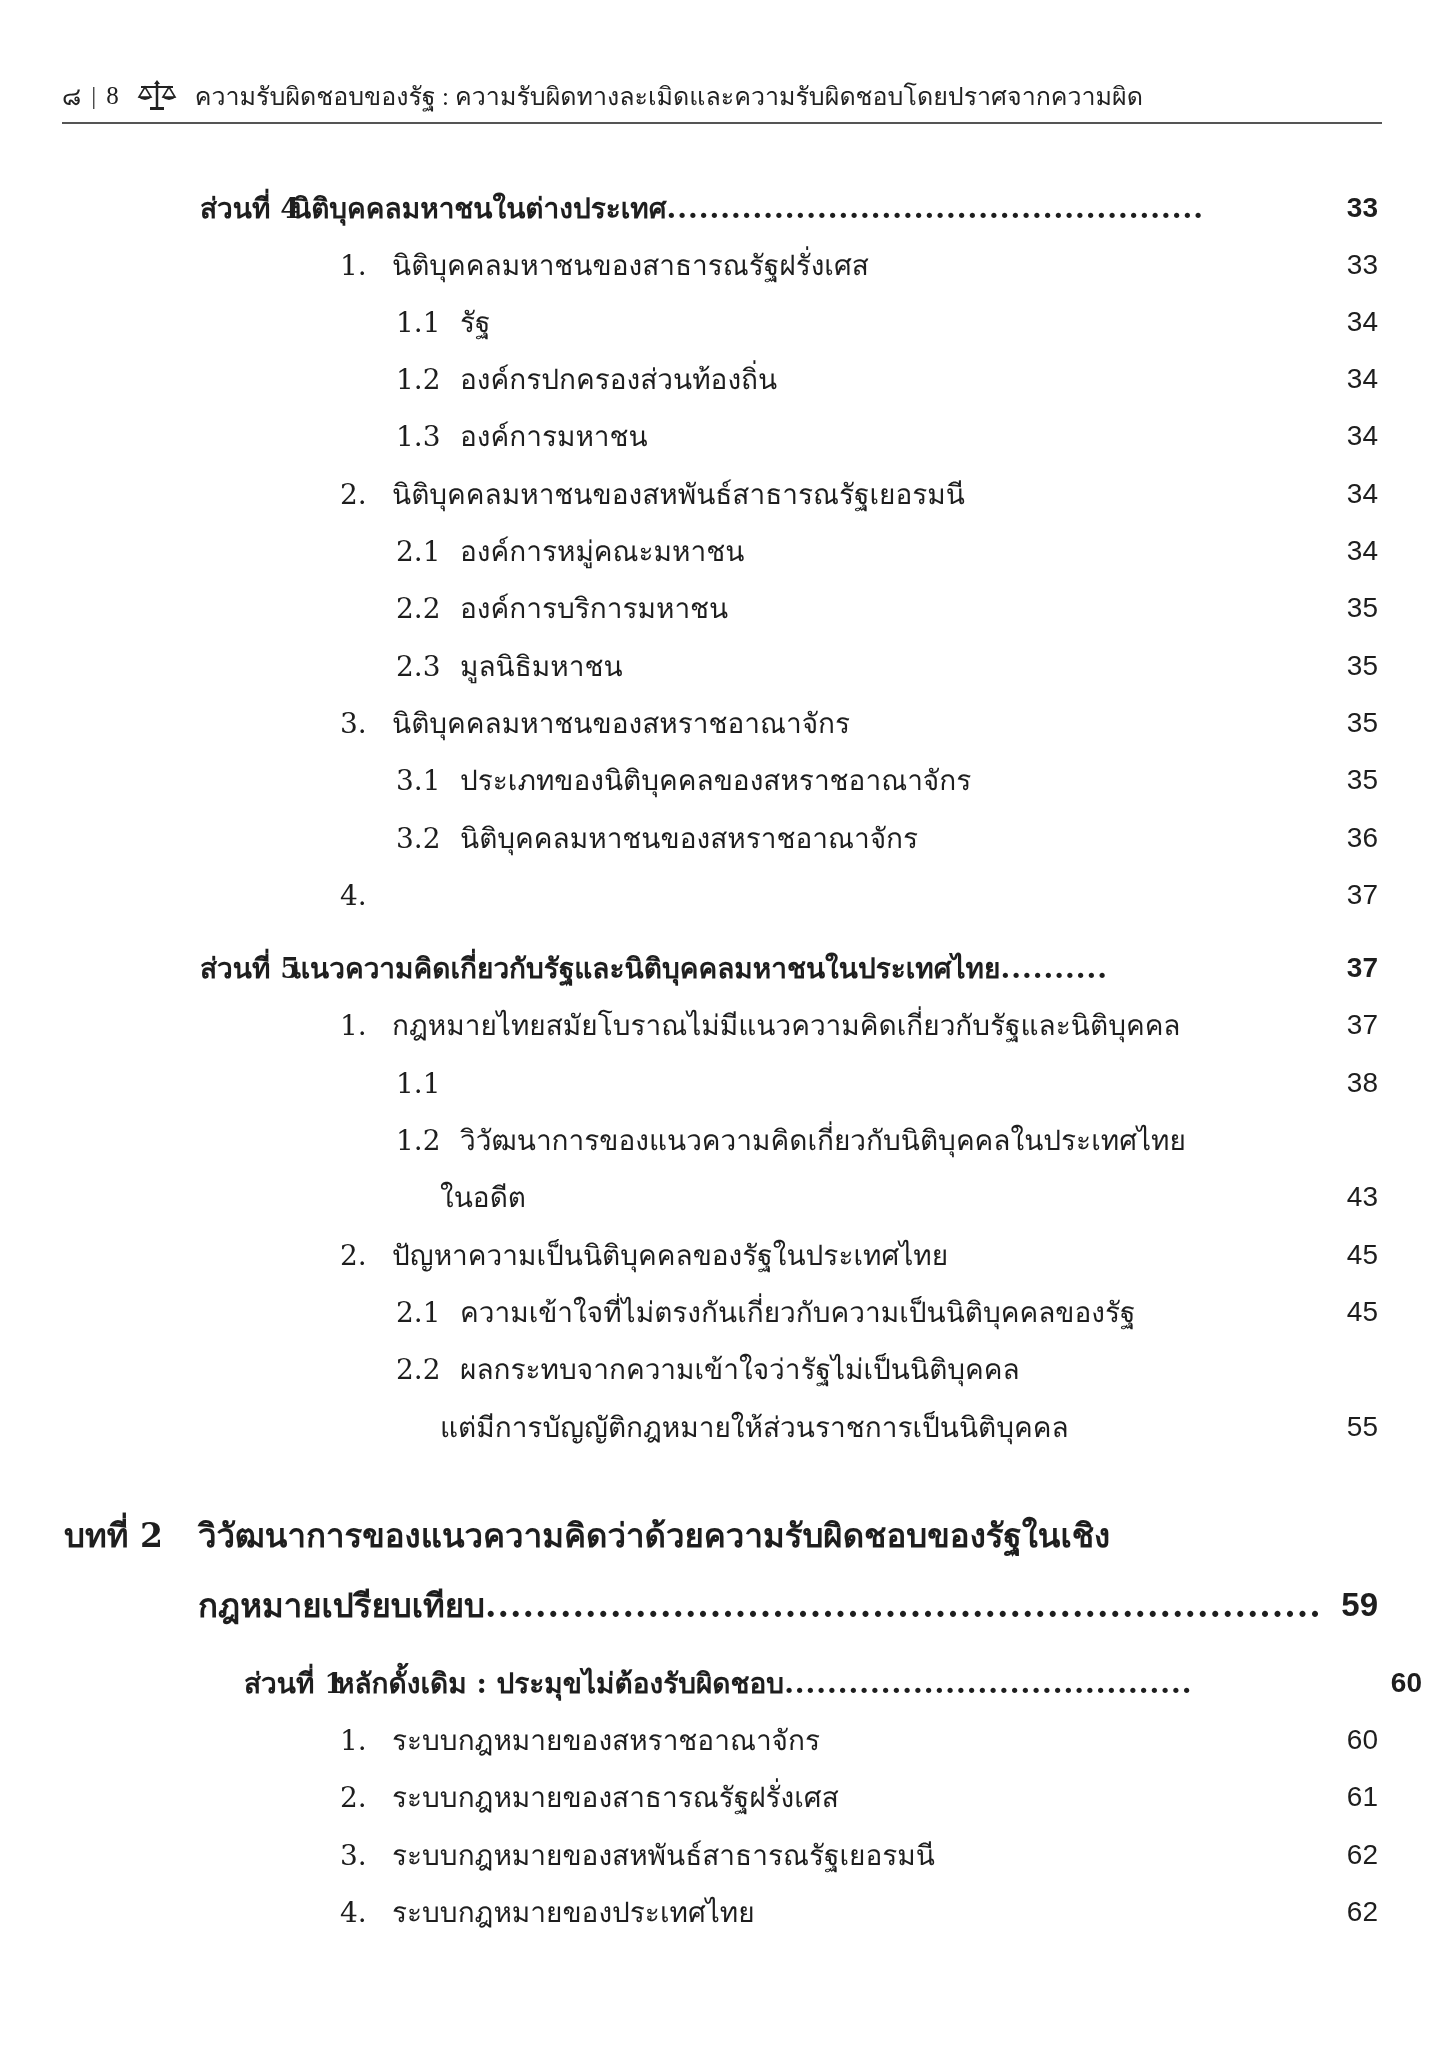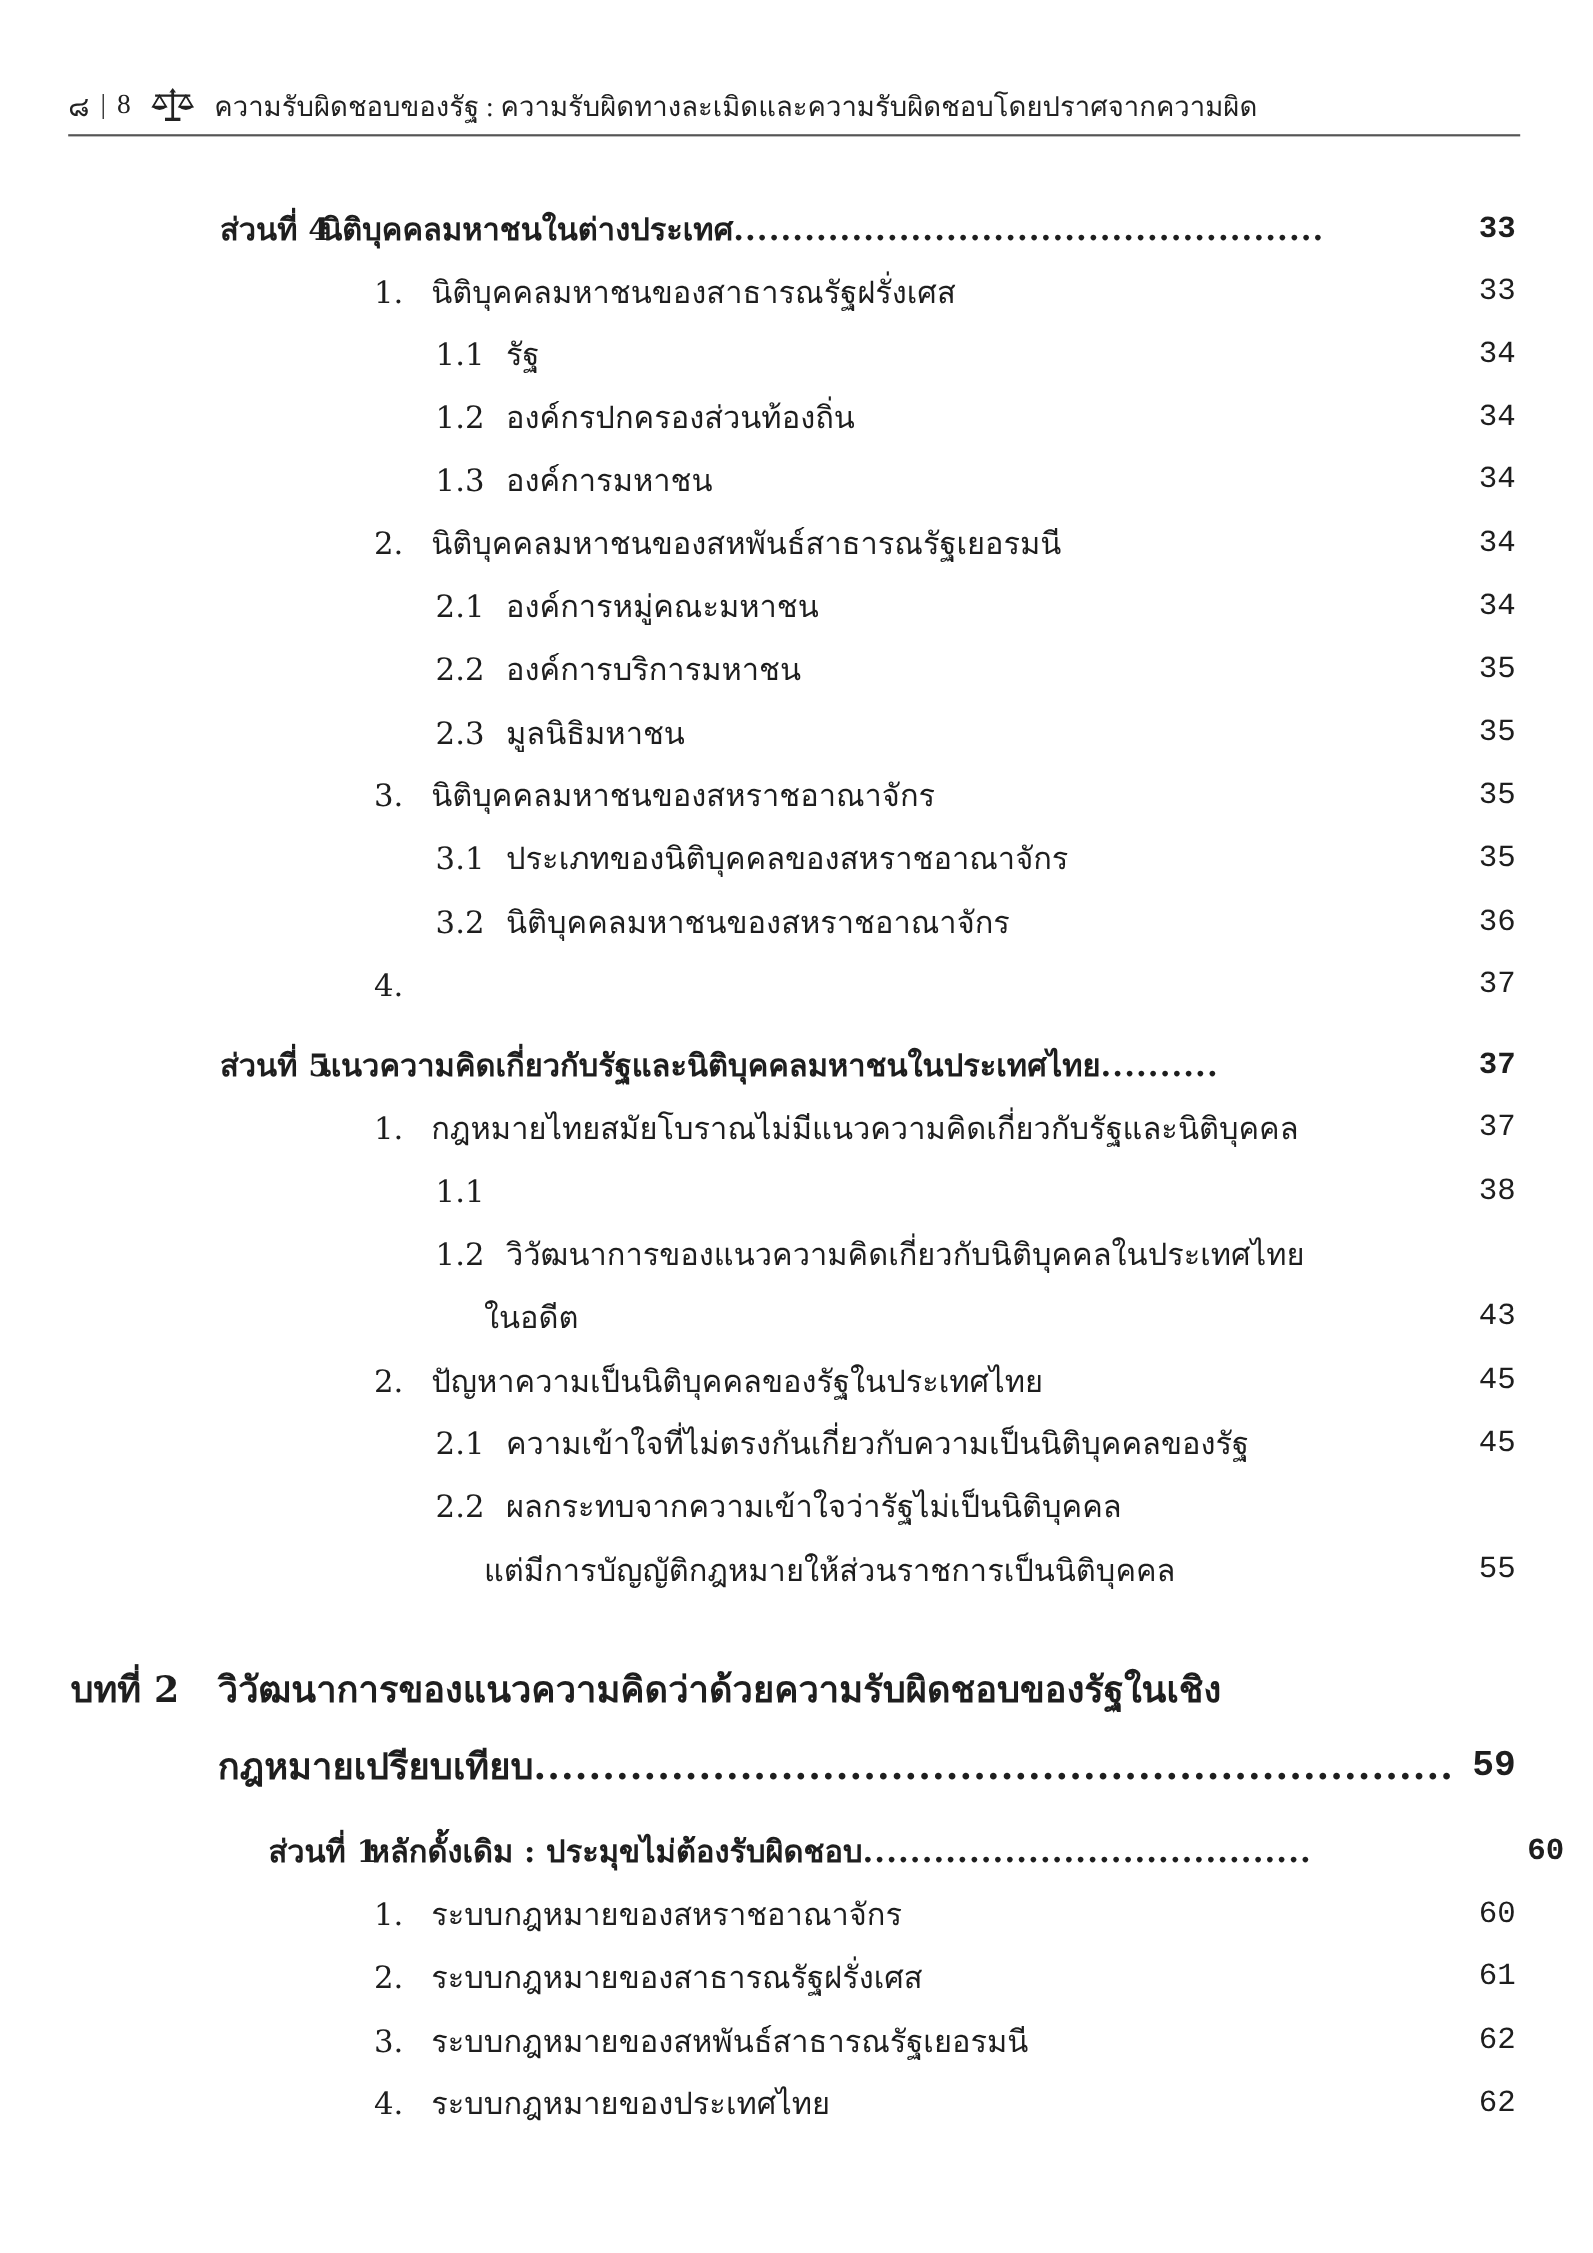--- a/index.html
+++ b/index.html
@@ -21,21 +21,21 @@
   .header .scale-icon { width: 40px; height: 32px; margin-right: 18px; }
   .toc { position: absolute; left: 0; top: 0; width: 1448px; }
   .row {
     position: absolute; left: 0; width: 1448px; height: 56px;
     display: flex; align-items: center; font-size: 28px;
   }
   .row .num { position: absolute; white-space: nowrap; }
   .row .text { position: absolute; white-space: nowrap; }
   .row .page {
     position: absolute; right: 70px; text-align: right; width: 80px;
-    font-family: Liberation Mono, monospace;
+    font-family: Liberation Sans, sans-serif;
   }
   .row.section { font-weight: bold; font-size: 28px; }
   .row.chapter { font-weight: bold; font-size: 33px; }
   .row.chapter .page { font-size: 33px; }
   .dots { letter-spacing: 1px; }
 </style>
 </head>
 <body>
 
 <div class="header">

